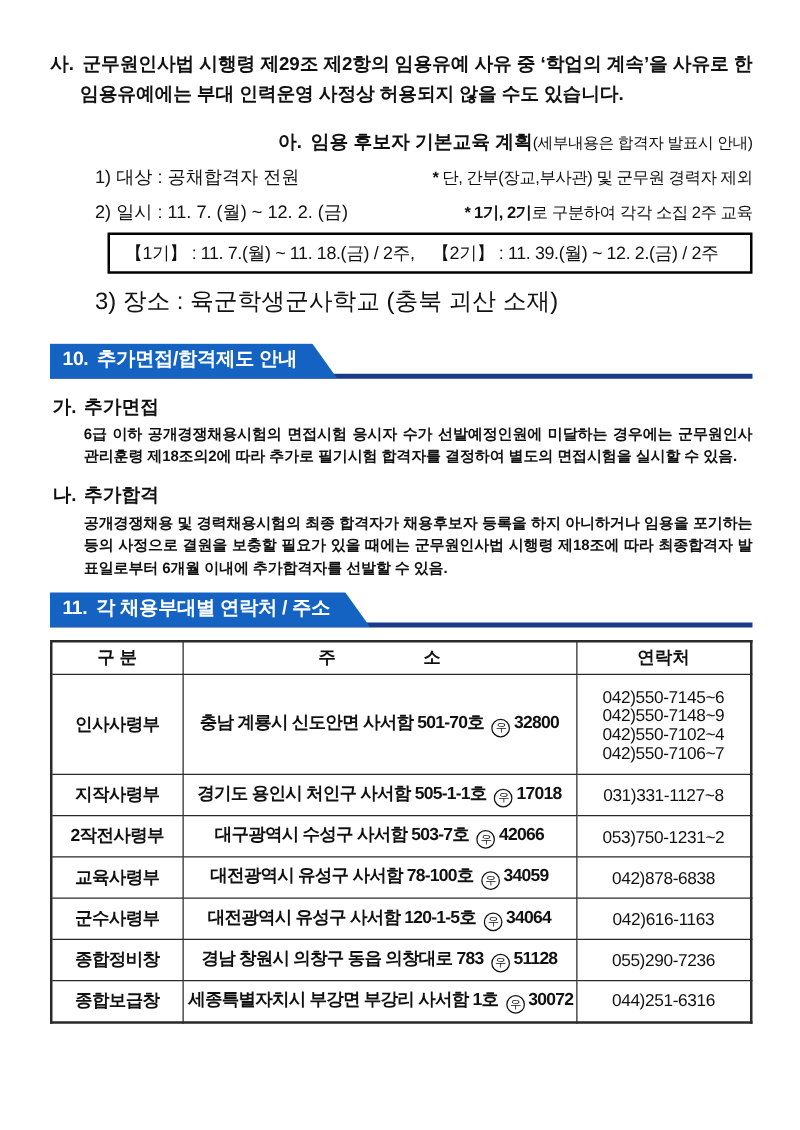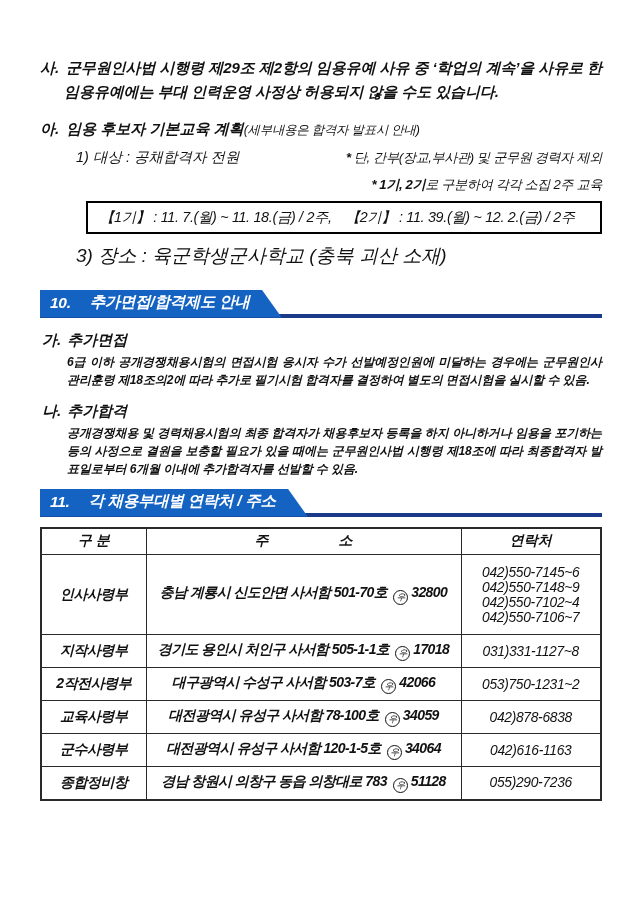--- a/index.html
+++ b/index.html
@@ -7,33 +7,33 @@
     --band-underline:#1b3a8a;
     --text:#111111;
   }
   *{margin:0;padding:0;box-sizing:border-box;}
   html,body{background:#ffffff;}
   body{
     width:640px;height:904px;overflow:hidden;
     font-family:"Liberation Sans",sans-serif;
     color:var(--text);
   }
-  .page{padding:56px 38px 0 40px;font-style:italic;}
+  .page{padding:40px 38px 0 40px;}
 
   
   .hang{
     font-weight:bold;font-size:15px;line-height:1.62;
     padding-left:24px;text-indent:-24px;text-align:justify;
     letter-spacing:-0.1px;
   }
   .hang-label{margin-right:7px;}
 
   
   .edu{margin-top:15px;}
-  .edu-titleline{font-size:15px;font-weight:bold;padding-left:24px;text-indent:-24px;}
+  .edu-titleline{font-size:15px;font-weight:bold;padding-left:24px;text-indent:-24px;text-align:right;}
   .edu-note-sm{font-size:12.5px;font-weight:normal;letter-spacing:-0.3px;}
   .edu-item{display:flex;align-items:baseline;padding-left:36px;margin-top:9px;font-size:14.5px;}
   .edu-item-left{flex:0 0 auto;}
   .edu-item-note{margin-left:auto;width:272px;font-size:13.2px;letter-spacing:-0.4px;text-align:right;}
   .star{font-weight:bold;margin-right:3px;}
   .bold-part{font-weight:bold;}
   .schedule-box{
     margin:7px 0 0 46px;width:calc(100% - 46px);
     border:2px solid #000;padding:5px 8px 5px 12px;
     font-size:14.3px;letter-spacing:-0.3px;white-space:nowrap;
@@ -45,21 +45,20 @@
   .band-wrap.s10{margin-top:21px;}
   .band-wrap.s11{margin-top:11px;}
   .band-underline{position:absolute;left:0;right:0;bottom:0;height:4px;background:var(--band-underline);}
   .band{
     position:absolute;left:0;top:0;bottom:0;
     background:var(--band-blue);color:#fff;
     display:flex;align-items:center;
     font-weight:bold;font-size:15.5px;letter-spacing:-0.3px;
     padding:0 32px 2px 10px;
     clip-path:polygon(0 0,calc(100% - 20px) 0,100% 100%,0 100%);
-    gap:12px;
   }
   .band .num{margin-right:7px;}
 
   
   .sub-head{font-weight:bold;font-size:15px;margin-top:13px;padding-left:2px;}
   .sub-head .lbl{margin-right:6px;}
   .sub-body{
     font-weight:bold;font-size:12px;line-height:1.5;
     padding-left:27px;text-align:justify;margin-top:3px;letter-spacing:-0.1px;
   }
@@ -93,20 +92,21 @@
 
   <div class="edu">
     <p class="edu-titleline"><span class="hang-label">아.</span><span>임용 후보자 기본교육 계획</span><span class="edu-note-sm">(세부내용은 합격자 발표시 안내)</span></p>
 
     <div class="edu-item">
       <span class="edu-item-left">1) 대상 : 공채합격자 전원</span>
       <span class="edu-item-note"><span class="star">*</span><span>단, 간부(장교,부사관) 및 군무원 경력자 제외</span></span>
     </div>
 
     <div class="edu-item">
+      <span class="edu-item-left">2) 일시 : 11. 7. (월) ~ 12. 2. (금)</span>
       <span class="edu-item-note"><span class="star">*</span><span class="bold-part">1기, 2기</span><span>로 구분하여 각각 소집 2주 교육</span></span>
     </div>
 
     <div class="schedule-box">【1기】 : 11. 7.(월) ~ 11. 18.(금) / 2주,　【2기】 : 11. 39.(월) ~ 12. 2.(금) / 2주</div>
 
     <div class="edu-item3">3) 장소 : 육군학생군사학교 (충북 괴산 소재)</div>
   </div>
 
   <div class="band-wrap s10">
     <div class="band-underline"></div>
@@ -182,16 +182,23 @@
             </span><span>34064</span></td>
         <td class="phone">042)616-1163</td>
       </tr>
       <tr class="r-std">
         <td class="unit">종합정비창</td>
         <td class="addr"><span>경남 창원시 의창구 동읍 의창대로 783</span><span class="postal-circle">
               <span>우</span>
             </span><span>51128</span></td>
         <td class="phone">055)290-7236</td>
       </tr>
+      <tr class="r-std">
+        <td class="unit">종합보급창</td>
+        <td class="addr"><span>세종특별자치시 부강면 부강리 사서함 1호</span><span class="postal-circle">
+              <span>우</span>
+            </span><span>30072</span></td>
+        <td class="phone">044)251-6316</td>
+      </tr>
     </tbody>
   </table>
 
 </div>
 
 </body></html>

